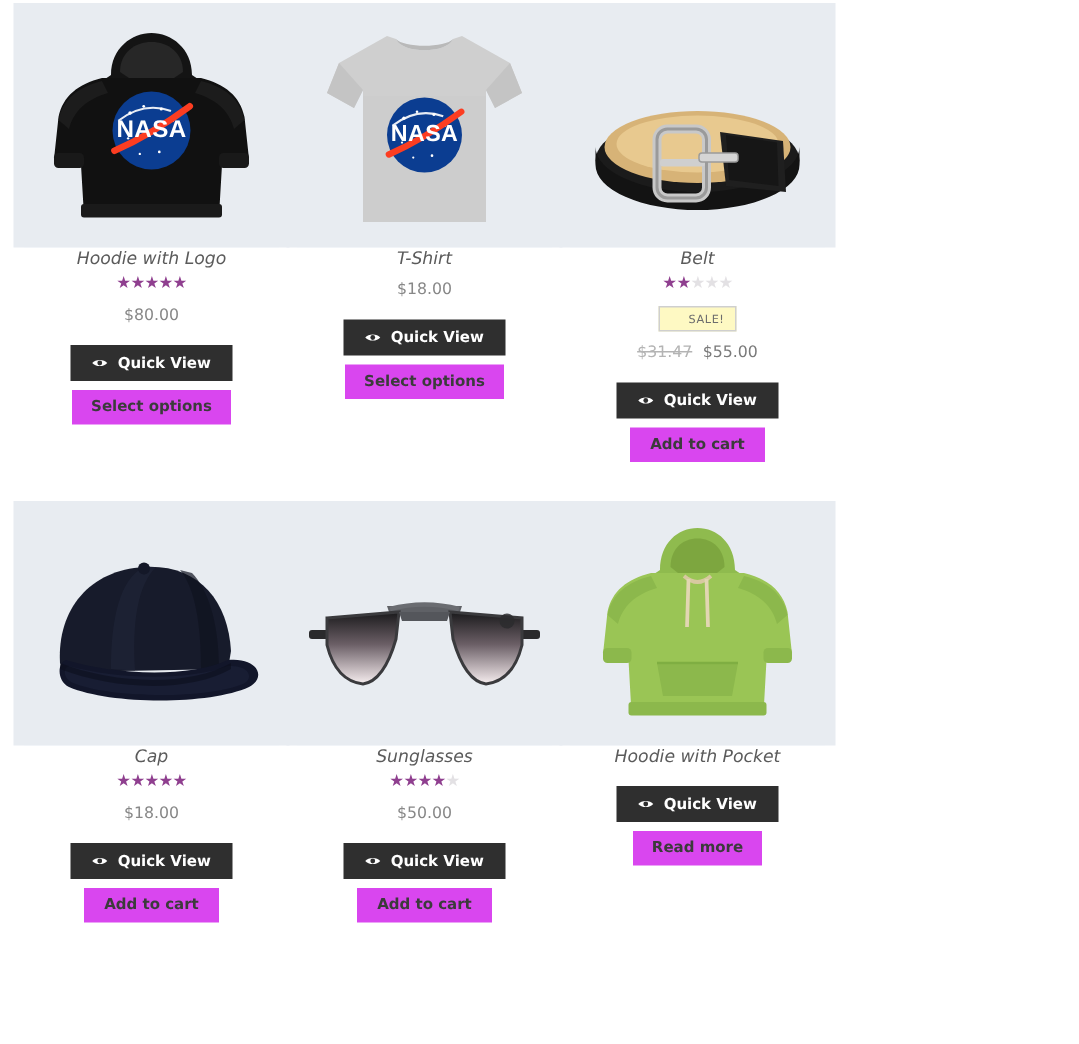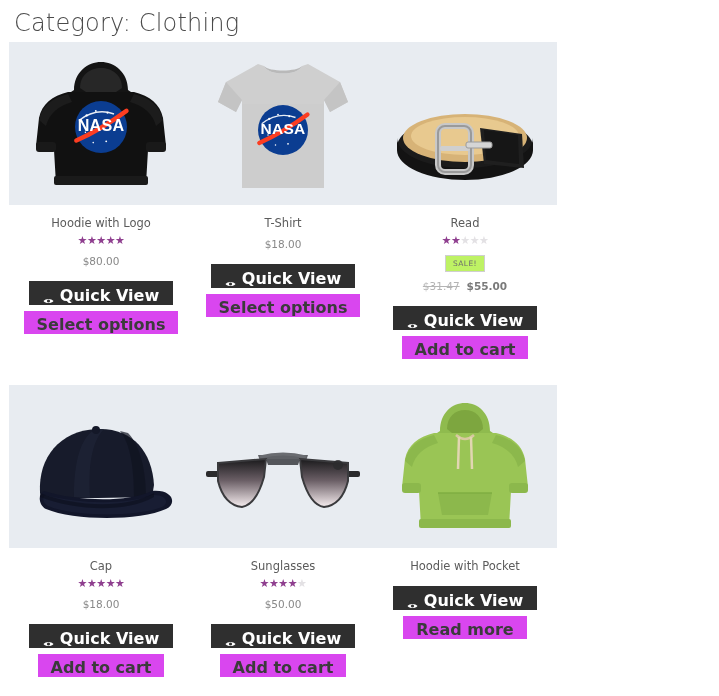--- a/index.html
+++ b/index.html
@@ -46,73 +46,73 @@
     overflow: hidden;
     display: block;
   }
   .thumb svg { display: block; width: 100%; height: 100%; }
 
   .prod-name {
     font-family: "DejaVu Sans", sans-serif;
     font-size: 11.5px;
     color: #5b5b5b;
     font-weight: 400;
-    margin-top: 11px;
     text-align: center;
     line-height: 14px;
+    font-style: italic;
   }
 
   .stars {
     margin-top: 5px;
     letter-spacing: -0.5px;
     font-size: 11px;
     line-height: 11px;
     height: 12px;
     display: block;
     text-align: center;
     white-space: nowrap;
   }
   .star { color: #e3e1e4; }
   .star.on { color: #8f3f8f; }
 
   .sale-badge {
     margin-top: 8px;
     border: 1px solid #cfcfcf;
-    background: #bef264;
+    background: #fef9c3;
     color: #6d6d6d;
     font-size: 7.5px;
     font-family: "DejaVu Sans", sans-serif;
     letter-spacing: 0.4px;
-    padding: 3px 7px 2px 7px;
+    padding: 3px 7px 2px 19px;
     line-height: 10px;
     display: inline-block;
   }
 
   .price {
     margin-top: 8px;
     font-family: "DejaVu Sans", sans-serif;
     font-size: 10.5px;
     color: #888888;
     text-align: right;
     line-height: 13px;
     white-space: nowrap;
   }
   .price .old { text-decoration: line-through; color: #b4b4b4; margin-right: 7px; }
-  .price .new { color: #7a7a7a; font-weight: bold; }
+  .price .new { color: #7a7a7a; }
 
   .btn {
     font-family: "DejaVu Sans", sans-serif;
-    font-size: 16px;
+    font-size: 10px;
     font-weight: bold;
     text-align: center;
     border: 0;
     cursor: pointer;
     white-space: nowrap;
     display: flex;
-    align-items: flex-end;
+    align-items: center;
     justify-content: center;
   }
   .btn-quick {
     margin-top: 13px;
     background: #2f2f2f;
     color: #ffffff;
     height: 24px;
     padding: 0 14px;
     min-width: 91px;
     gap: 6px;
@@ -125,21 +125,20 @@
     height: 23px;
     padding: 0 13px;
     min-width: 80px;
   }
 </style>
 </head>
 <body>
 
 <div id="page">
 
-  <h1 class="page-title">Category: Clothing</h1>
 
   <div class="grid" id="product-grid">
       <div class="card">
         <a class="thumb">
     <svg viewBox="0 0 170 163">
       <rect width="170" height="163" fill="#e8ecf1"></rect>
       <g>
         <path d="M58 48 C58 30 72 20 85 20 C98 20 112 30 112 48 L118 52 L52 52 Z" fill="#141414"></path>
         <path d="M64 46 C64 33 74 26 85 26 C96 26 106 33 106 46 L100 50 L70 50 Z" fill="#272727"></path>
         <path d="M52 50 L118 50 C134 54 144 62 147 76 L150 104 L132 108 L130 142 L40 142 L38 108 L20 104 L23 76 C26 62 36 54 52 50 Z" fill="#111111"></path>
@@ -237,21 +236,21 @@
         <g>
           <rect x="58" y="84" width="33" height="46" rx="7" fill="none" stroke="#c8c8c8" stroke-width="6"></rect>
           <rect x="58" y="84" width="33" height="46" rx="7" fill="none" stroke="#9a9a9a" stroke-width="2"></rect>
           <rect x="60" y="104" width="30" height="5" rx="2" fill="#cfcfcf"></rect>
           <rect x="86" y="100" width="26" height="6" rx="2" fill="#d5d5d5"></rect>
           <rect x="86" y="100" width="26" height="6" rx="2" fill="none" stroke="#9b9b9b" stroke-width="1"></rect>
         </g>
       </g>
     </svg>
         </a>
-        <div class="prod-name">Read</div>
+        <div class="prod-name">Belt</div>
         <div class="stars"><span class="star on">★</span><span class="star on">★</span><span class="star ">★</span><span class="star ">★</span><span class="star ">★</span></div>
         <div class="sale-badge">SALE!</div>
         <div class="price">
        <span class="old">$31.47</span><span class="new">$55.00</span>
      </div>
         <button class="btn btn-quick">
       <span class="eye-icon">
             <svg width="11" height="8" viewBox="0 0 22 13" aria-hidden="true">
   <path d="M1 6.5 C5 1 17 1 21 6.5 C17 12 5 12 1 6.5 Z" fill="#ffffff"></path>
   <circle cx="11" cy="6.5" r="3.2" fill="#2f2f2f"></circle>

